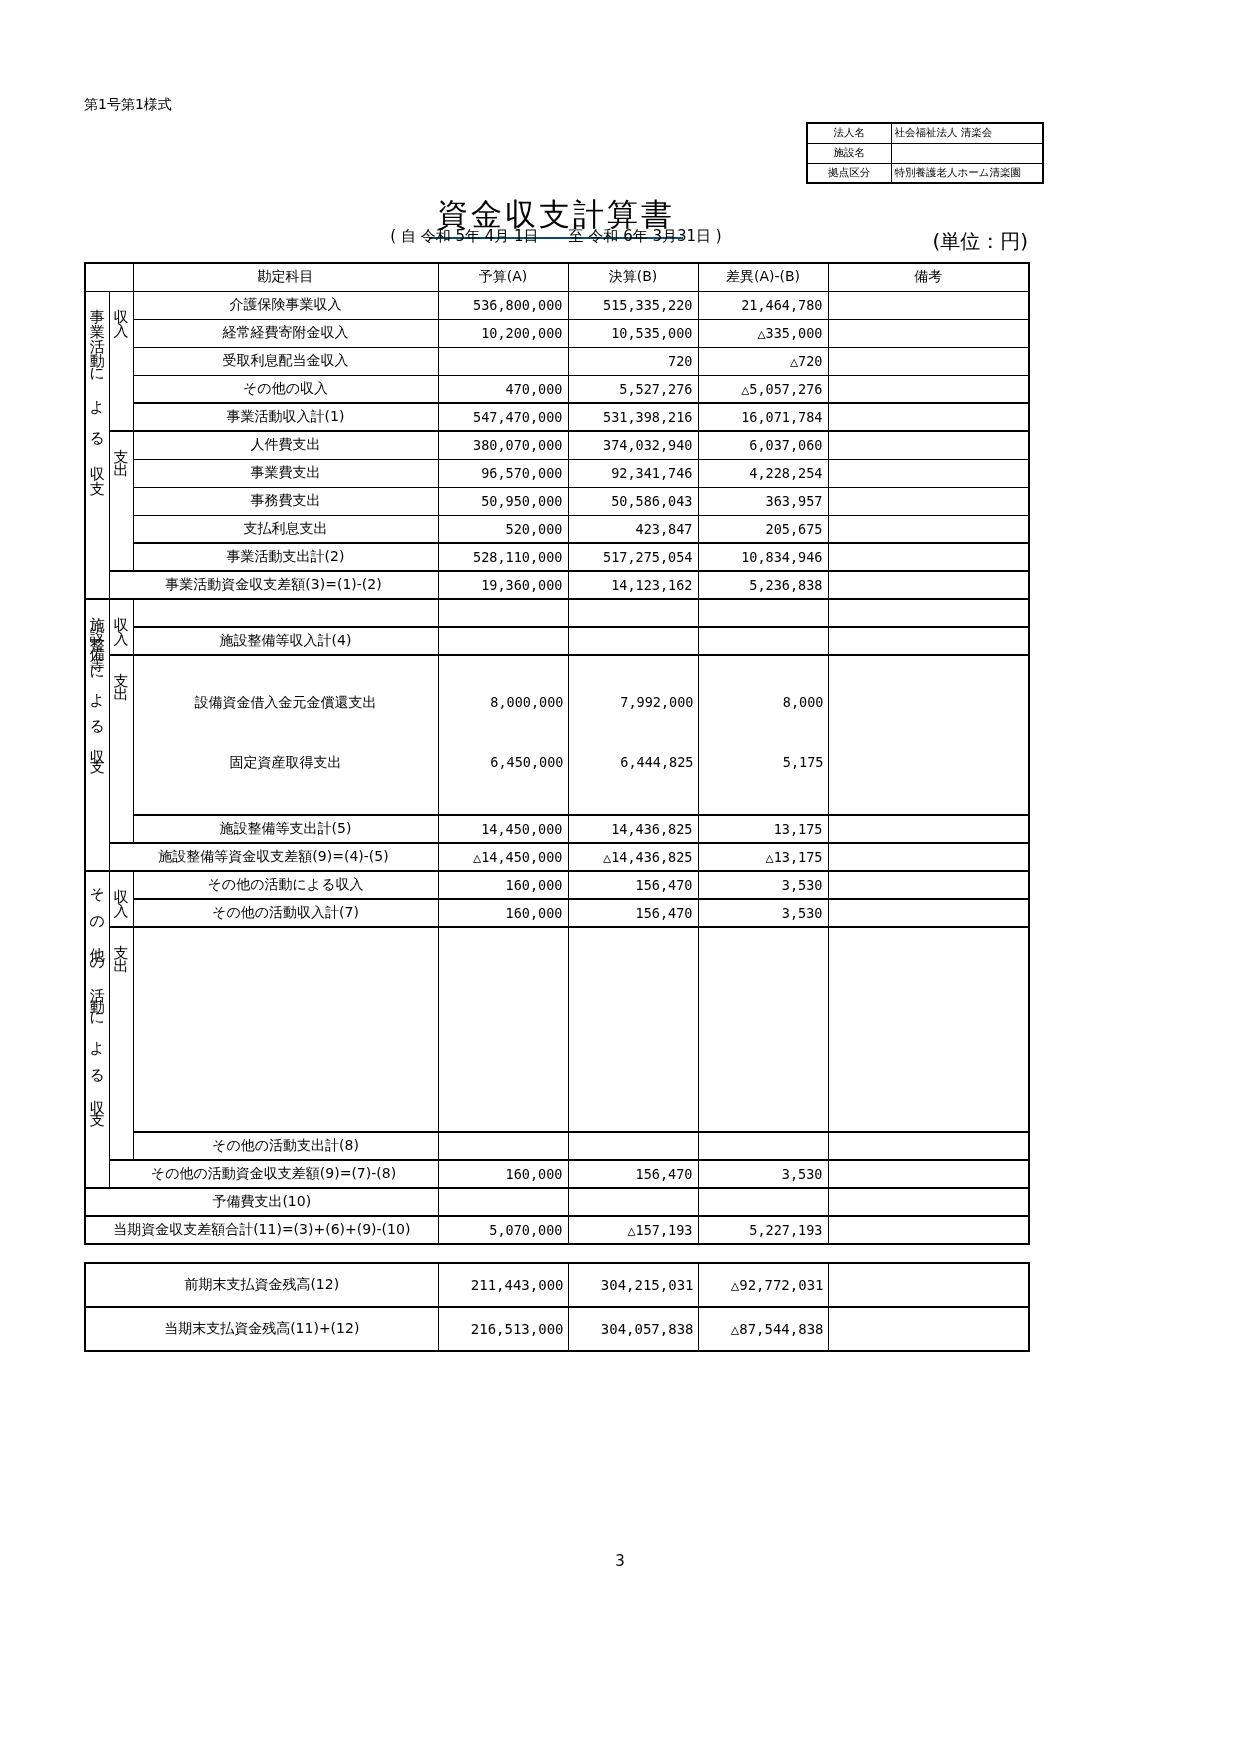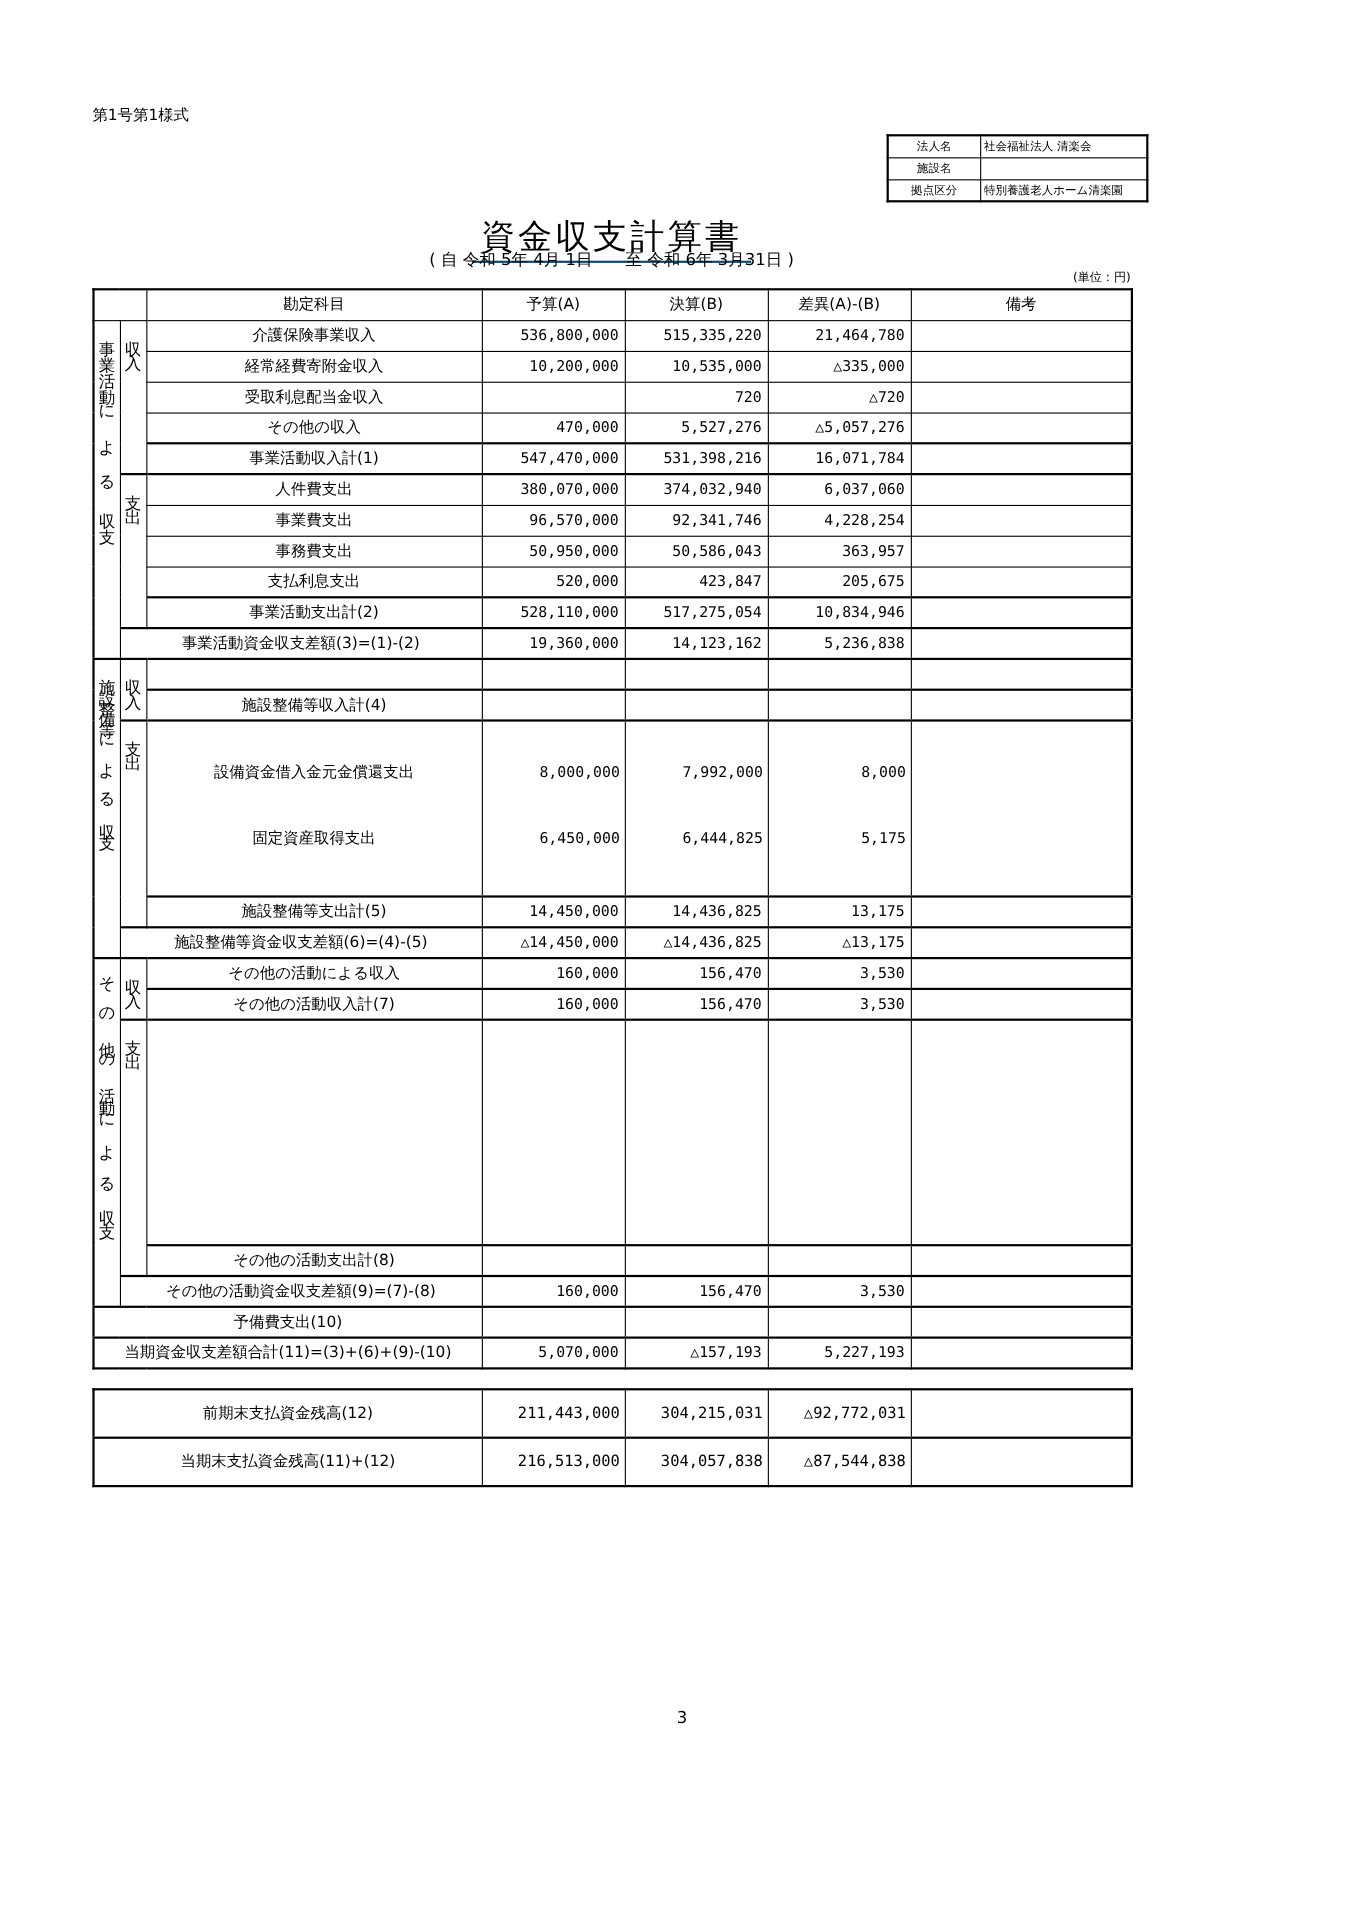--- a/index.html
+++ b/index.html
@@ -24,21 +24,21 @@
   .corp-box td.cb-label { width:84px; text-align:center; }
   .corp-box td.cb-value { width:152px; text-align:left; }
 
   
   .title-wrap { left:84px; top:194px; width:944px; text-align:center; }
   .doc-title {
     display:inline-block; font-family:"DejaVu Serif","Liberation Serif",serif;
     font-size:31px; letter-spacing:3px; border-bottom:2px solid #0c4a6e; padding:0 8px 1px;
   }
   .period-wrap { left:84px; top:227px; width:944px; text-align:center; font-size:15px; }
-  .unit-note { position:absolute; right:0; top:1px; font-size:11px;margin-top:16px; }
+  .unit-note { position:absolute; right:0; top:1px; font-size:20px; }
 
   
   .main-tbl { left:84px; top:262px; border-collapse:collapse; table-layout:fixed; border:2px solid #000;padding-left:28px; }
   .main-tbl td {
     border:1px solid #000; padding:0 4px; font-size:14px;
     overflow:hidden; white-space:nowrap; height:28px;
   }
   .main-tbl tr.bt td { border-top-width:2px; }
   td.num {
     text-align:right; font-family:"DejaVu Sans Mono","Liberation Mono",monospace;
@@ -243,21 +243,21 @@
     <td></td>
   </tr>
   <tr class="bt">
     <td class="ctr">施設整備等支出計(5)</td>
     <td class="num">14,450,000</td>
     <td class="num">14,436,825</td>
     <td class="num">13,175</td>
     <td></td>
   </tr>
   <tr class="bt">
-    <td class="ctr" colspan="2">施設整備等資金収支差額(6)=(4)-(5)</td>
+    <td class="ctr" colspan="2">施設整備等資金収支差額(9)=(4)-(5)</td>
     <td class="num">△14,450,000</td>
     <td class="num">△14,436,825</td>
     <td class="num">△13,175</td>
     <td></td>
   </tr>
 
   <tr class="bt">
     <td class="vcell" rowspan="5"><span class="vtxt vs-s3">その他の活動による収支</span></td>
     <td class="vcell" rowspan="2"><span class="vtxt vs-sub">収入</span></td>
     <td class="acct">その他の活動による収入</td>

